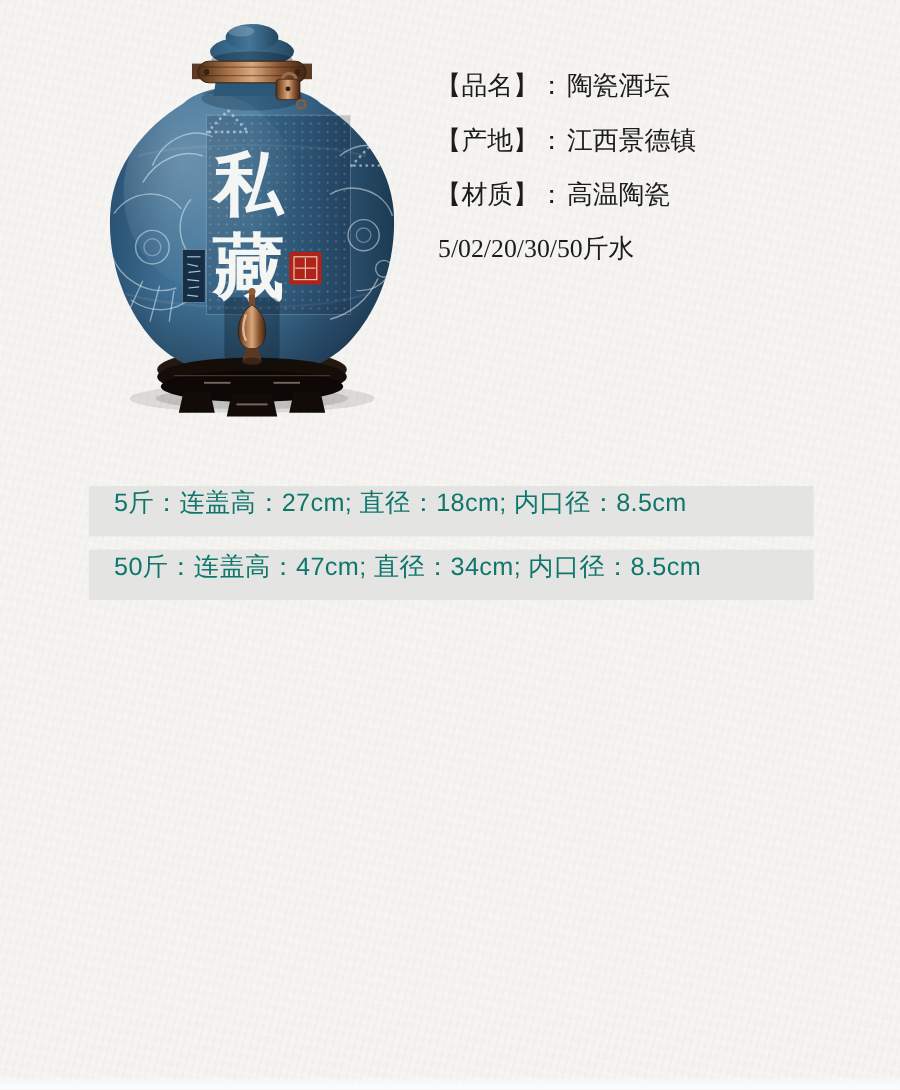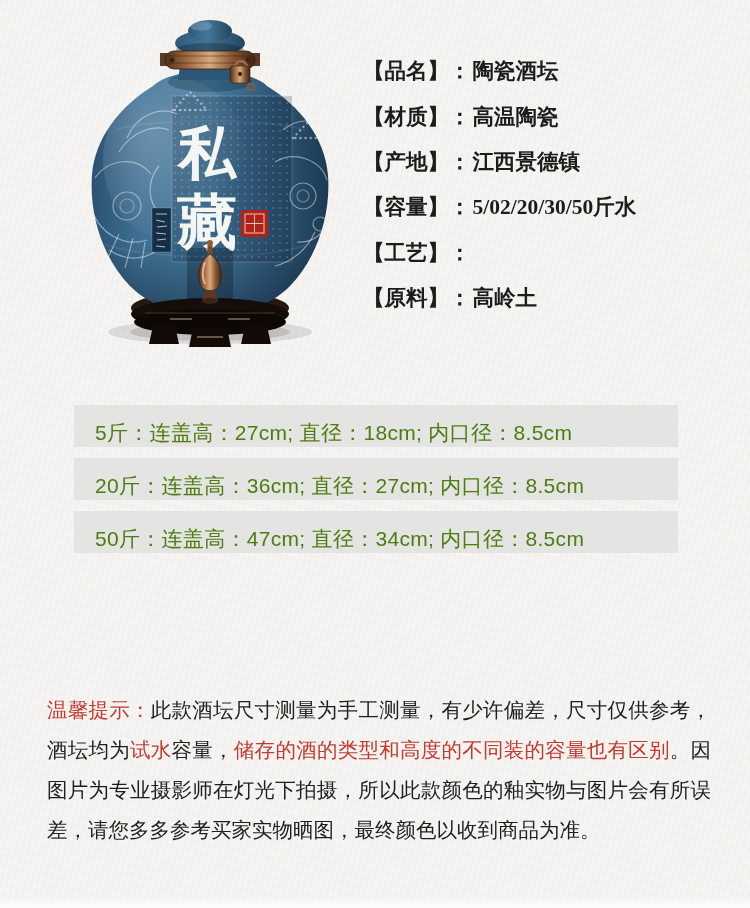--- a/index.html
+++ b/index.html
@@ -21,28 +21,28 @@
   .bottom-fade{position:absolute;left:0;bottom:0;width:750px;height:11px;background:linear-gradient(180deg, rgba(250,251,253,0) 0%, #f9fbfd 75%);}
 
   
   .jar-wrap{position:absolute;left:75px;top:10px;width:270px;height:340px;}
   .jar-wrap svg{display:block;width:270px;height:340px;}
 
   
   .specs{position:absolute;left:363px;top:48px;}
   .spec-line{height:45.4px;display:flex;align-items:center;
     font-family:"Liberation Serif",serif;font-size:21.5px;color:#1c1c1c;white-space:nowrap;}
-  .spec-label{font-weight:700;}
-  .spec-value{margin-left:2px;font-weight:bold;}
+  .spec-label{font-weight:400;}
+  .spec-value{margin-left:2px;}
 
   
   .size-table{position:absolute;left:74px;top:405px;width:604px;}
   .size-row{height:42px;margin-bottom:11px;background:#e4e4e2;
-    display:flex;align-items:flex-end;box-sizing:border-box;padding-left:21px;
-    font-size:21px;color:#4d7c0f;letter-spacing:.3px;white-space:nowrap;}
+    display:flex;align-items:flex-start;box-sizing:border-box;padding-left:21px;
+    font-size:21px;color:#0f766e;letter-spacing:.3px;white-space:nowrap;}
   .size-row:last-child{margin-bottom:0;}
 
   
   .tips{position:absolute;left:47px;top:690px;width:664px;margin:0;
     font-family:"Liberation Serif",serif;font-size:20.5px;line-height:40px;
     color:#1e1e1e;text-align:justify;}
   .tips .red{color:#c23a2f;}
 </style>
 </head>
 <body>
@@ -208,48 +208,38 @@
       </g>
     </svg>
   </div>
 
   <div class="specs">
     <div class="spec-line">
       <span class="spec-label">【品名】：</span>
       <span class="spec-value">陶瓷酒坛</span>
     </div>
     <div class="spec-line">
+      <span class="spec-label">【产地】：</span>
+      <span class="spec-value">江西景德镇</span>
+    </div>
+    <div class="spec-line">
       <span class="spec-label">【材质】：</span>
       <span class="spec-value">高温陶瓷</span>
     </div>
     <div class="spec-line">
-      <span class="spec-label">【产地】：</span>
-      <span class="spec-value">江西景德镇</span>
-    </div>
-    <div class="spec-line">
-      <span class="spec-label">【容量】：</span>
       <span class="spec-value">5/02/20/30/50斤水</span>
     </div>
     <div class="spec-line">
-      <span class="spec-label">【工艺】：</span>
-    </div>
-    <div class="spec-line">
-      <span class="spec-label">【原料】：</span>
-      <span class="spec-value">高岭土</span>
     </div>
   </div>
 
   <div class="size-table">
     <div class="size-row">
       <span>5斤：连盖高：27cm; 直径：18cm; 内口径：8.5cm</span>
     </div>
     <div class="size-row">
-      <span>20斤：连盖高：36cm; 直径：27cm; 内口径：8.5cm</span>
-    </div>
-    <div class="size-row">
       <span>50斤：连盖高：47cm; 直径：34cm; 内口径：8.5cm</span>
     </div>
   </div>
 
-  <p class="tips"><span class="red">温馨提示：</span><span>此款酒坛尺寸测量为手工测量，有少许偏差，尺寸仅供参考，酒坛均为</span><span class="red">试水</span><span>容量，</span><span class="red">储存的酒的类型和高度的不同装的容量也有区别</span><span>。因图片为专业摄影师在灯光下拍摄，所以此款颜色的釉实物与图片会有所误差，请您多多参考买家实物晒图，最终颜色以收到商品为准。</span></p>
 
   <div class="bottom-fade"></div>
 </div>
 
 </body></html>

